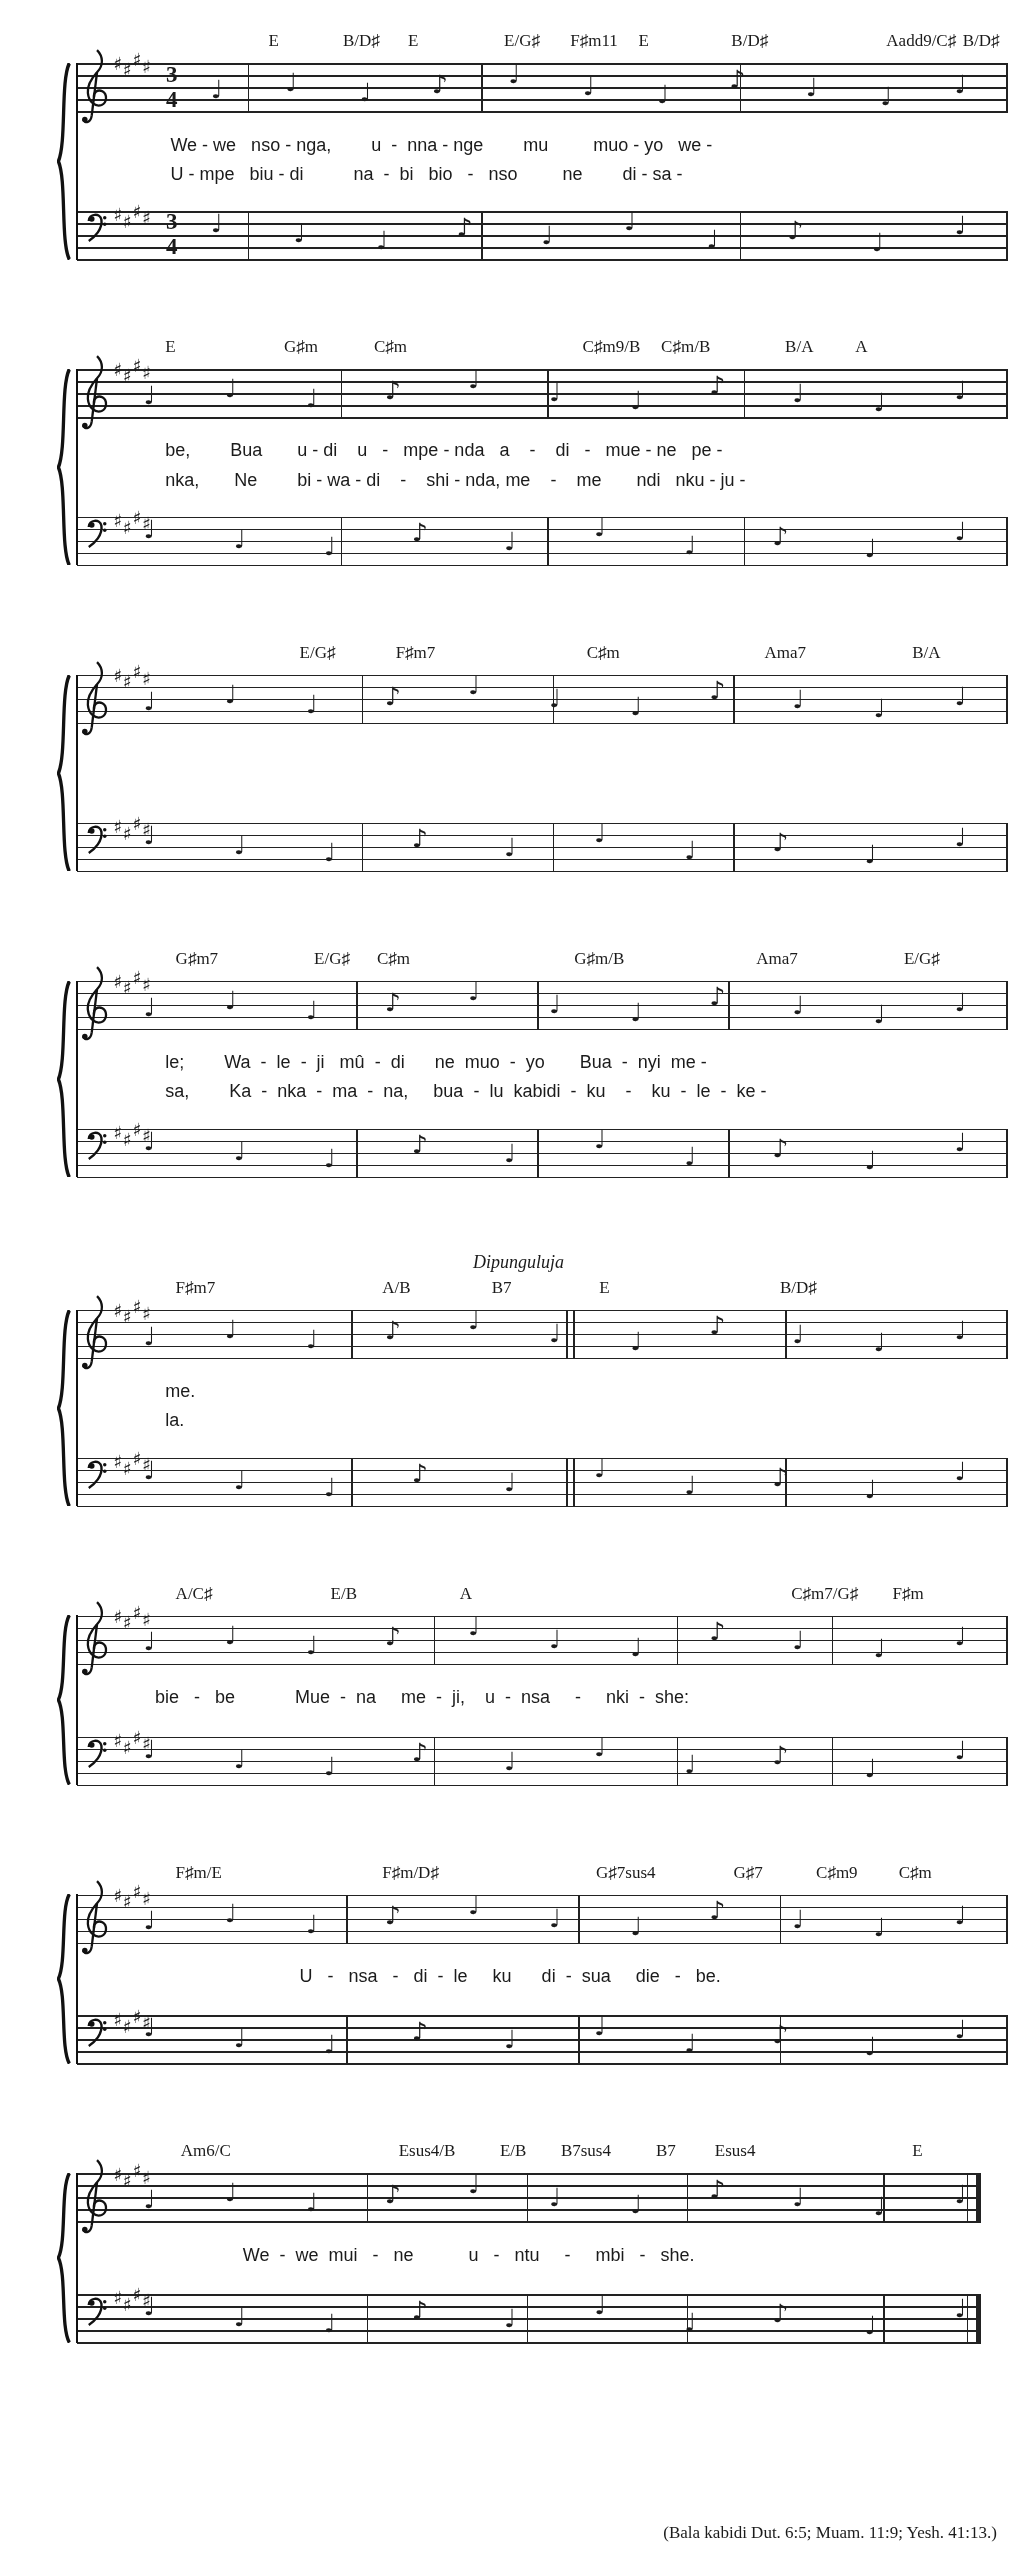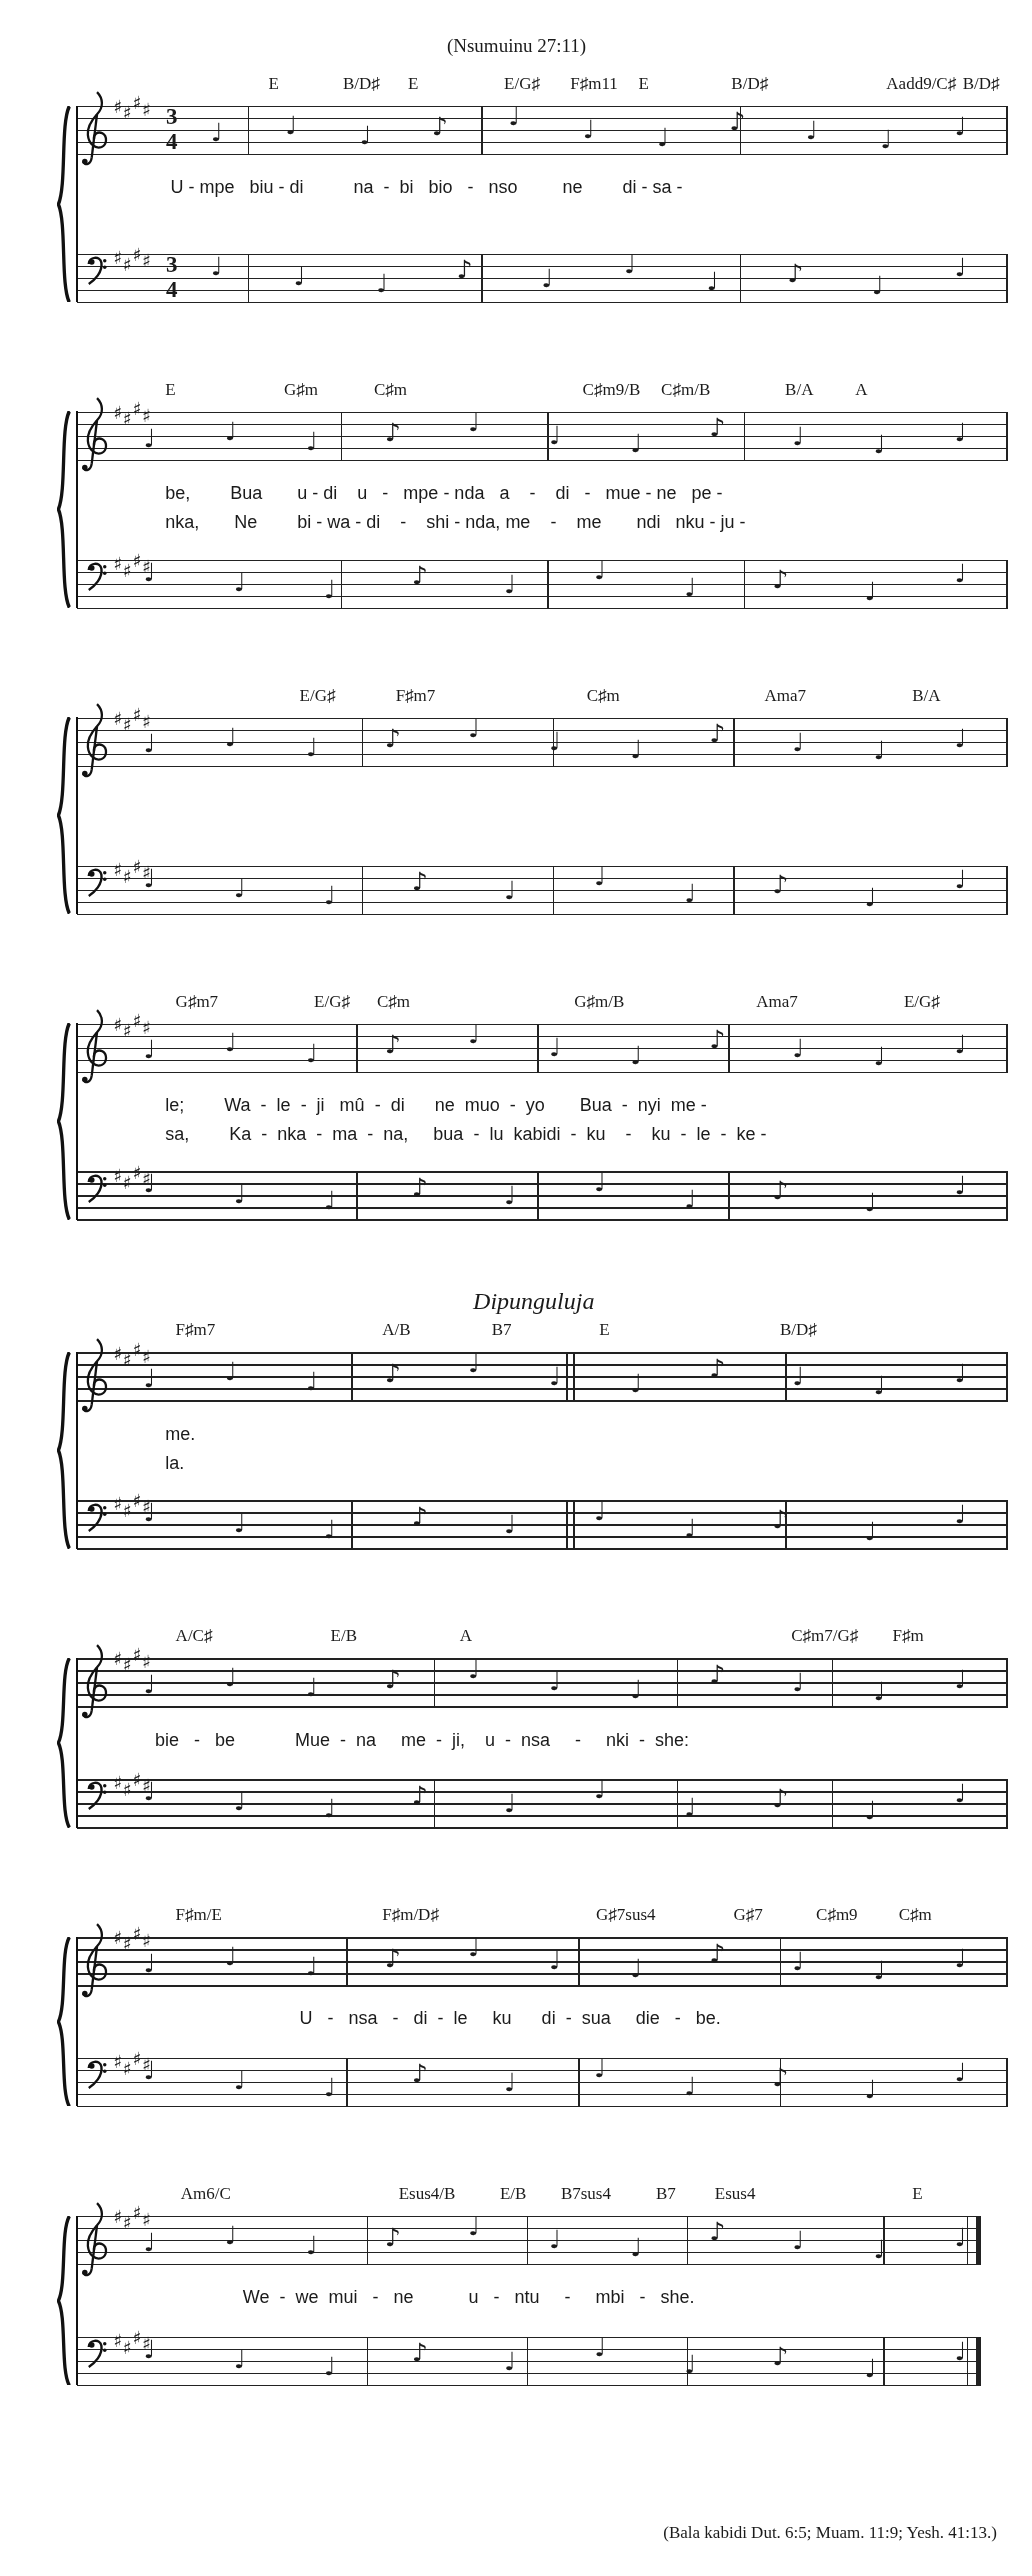--- a/index.html
+++ b/index.html
@@ -8,21 +8,21 @@
   .page{padding-top:26px;}
 
   
   .title-line{text-align:center;font-style:italic;font-weight:bold;font-size:32px;
               letter-spacing:0.2px;white-space:nowrap;}
   .title-line .song-no{margin-right:13.8px;}
   .subtitle{text-align:center;font-size:19px;margin-top:8.6px;margin-bottom:12px;}
 
   
   .system{position:relative;margin:0 0 62px 0;}
-  .direction-row{position:relative;height:23px;font-style:italic;font-size:24px;}
+  .direction-row{position:relative;height:23px;font-style:italic;font-size:18px;}
   .direction-row span{position:absolute;bottom:0;}
   .chord-row{position:relative;height:27px;font-size:17px;
              font-family:"Liberation Serif","DejaVu Serif","DejaVu Sans",serif;}
   .chord-row .chord{position:absolute;bottom:1.7px;white-space:nowrap;}
 
   .staff-row{position:relative;height:69px;}
   .staff{position:absolute;top:10.3px;height:48px;}
   .sline{position:absolute;left:0;right:0;height:1.4px;background:#222;}
   .barline{position:absolute;top:0;bottom:0;width:1.5px;background:#222;}
   .barline.thick{width:5.2px;}
@@ -65,21 +65,20 @@
     <g id="bass-clef-def">
       <path d="M4 18 C4 7 21 5 23 16 C25 30 13 42 4 48" fill="none" stroke="#111" stroke-width="3.6"></path>
       <circle cx="8.5" cy="15" r="4.2" fill="#111"></circle>
       <circle cx="28" cy="13" r="2.6" fill="#111"></circle>
       <circle cx="28" cy="23" r="2.6" fill="#111"></circle>
     </g>
   </defs>
 </svg>
 
 <div class="page" data-interactable="false">
-  <div class="subtitle" data-interactable="false">(Nsumuinu 27:11)</div>
 
   <main id="score" data-interactable="false">
       <section class="system" data-interactable="false">
         <div class="chord-row" data-interactable="false">
           <span class="chord" data-interactable="false" style="left: 26%;">E</span>
           <span class="chord" data-interactable="false" style="left: 33.2%;">B/D♯</span>
           <span class="chord" data-interactable="false" style="left: 39.5%;">E</span>
           <span class="chord" data-interactable="false" style="left: 48.8%;">E/G♯</span>
           <span class="chord" data-interactable="false" style="left: 55.2%;">F♯m11</span>
           <span class="chord" data-interactable="false" style="left: 61.8%;">E</span>
@@ -113,21 +112,21 @@
             <span class="note" data-interactable="false" style="left: 46.9478%; top: -1.7px;">♩</span>
             <span class="note" data-interactable="false" style="left: 54.939%; top: 11.2px;">♩</span>
             <span class="note" data-interactable="false" style="left: 62.9301%; top: 19px;">♩</span>
             <span class="note" data-interactable="false" style="left: 70.9212%; top: 3.4px;">♪</span>
             <span class="note" data-interactable="false" style="left: 78.9123%; top: 12px;">♩</span>
             <span class="note" data-interactable="false" style="left: 86.9034%; top: 20.7px;">♩</span>
             <span class="note" data-interactable="false" style="left: 94.8946%; top: 8.6px;">♩</span>
           </div>
         </div>
         <div class="lyrics-row two" data-interactable="false">
-          <div class="lyric-block" data-interactable="false" style="left: 16.5%;"><div data-interactable="false">U - mpe   biu - di          na  -  bi   bio   -   nso         ne        di - sa -</div></div>
+          <div class="lyric-block" data-interactable="false" style="left: 16.5%;"><div data-interactable="false">We - we   nso - nga,        u  -  nna - nge        mu         muo - yo   we -</div><div data-interactable="false">U - mpe   biu - di          na  -  bi   bio   -   nso         ne        di - sa -</div></div>
         </div>
         <div class="staff-row bass" data-interactable="false">
           <div class="staff" data-interactable="false" style="left: 7.5%; width: 90.1%;">
             <div class="sline" data-interactable="false" style="top: 0px;"></div>
             <div class="sline" data-interactable="false" style="top: 12px;"></div>
             <div class="sline" data-interactable="false" style="top: 24px;"></div>
             <div class="sline" data-interactable="false" style="top: 36px;"></div>
             <div class="sline" data-interactable="false" style="top: 48px;"></div>
             <svg class="clef" data-interactable="false" viewBox="0 0 32 60" style="left: 5.2px; top: -1.7px; width: 27.5px; height: 40px;">
               <use href="#bass-clef-def"></use>

